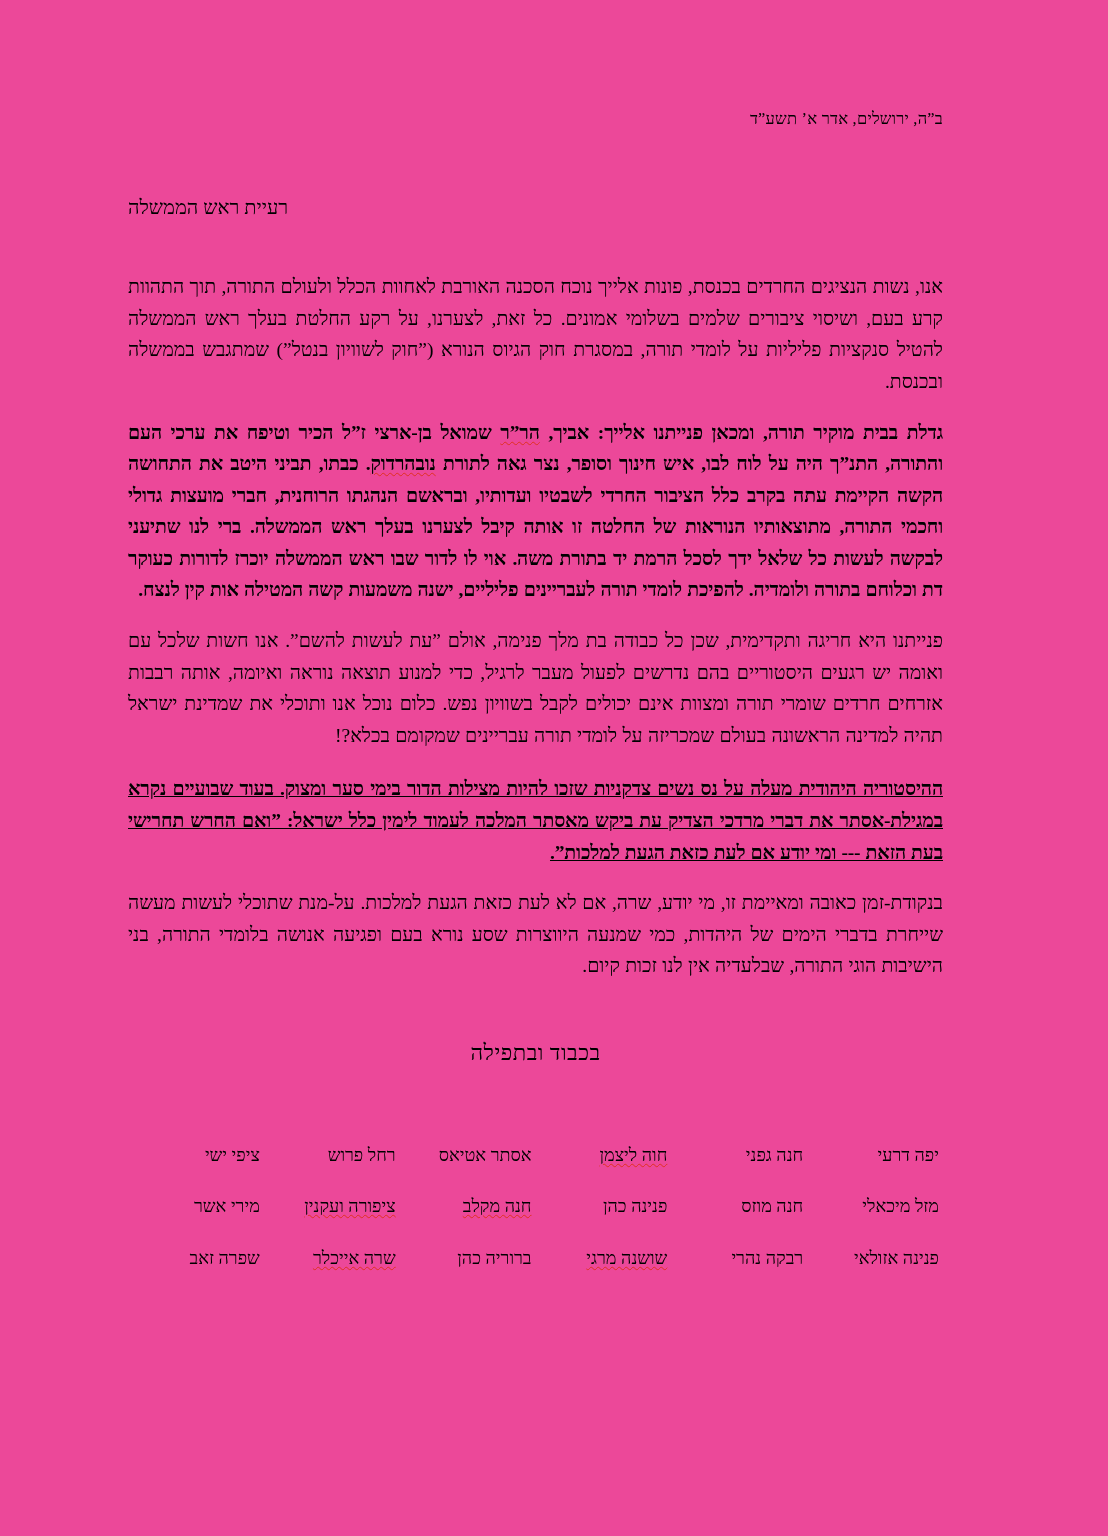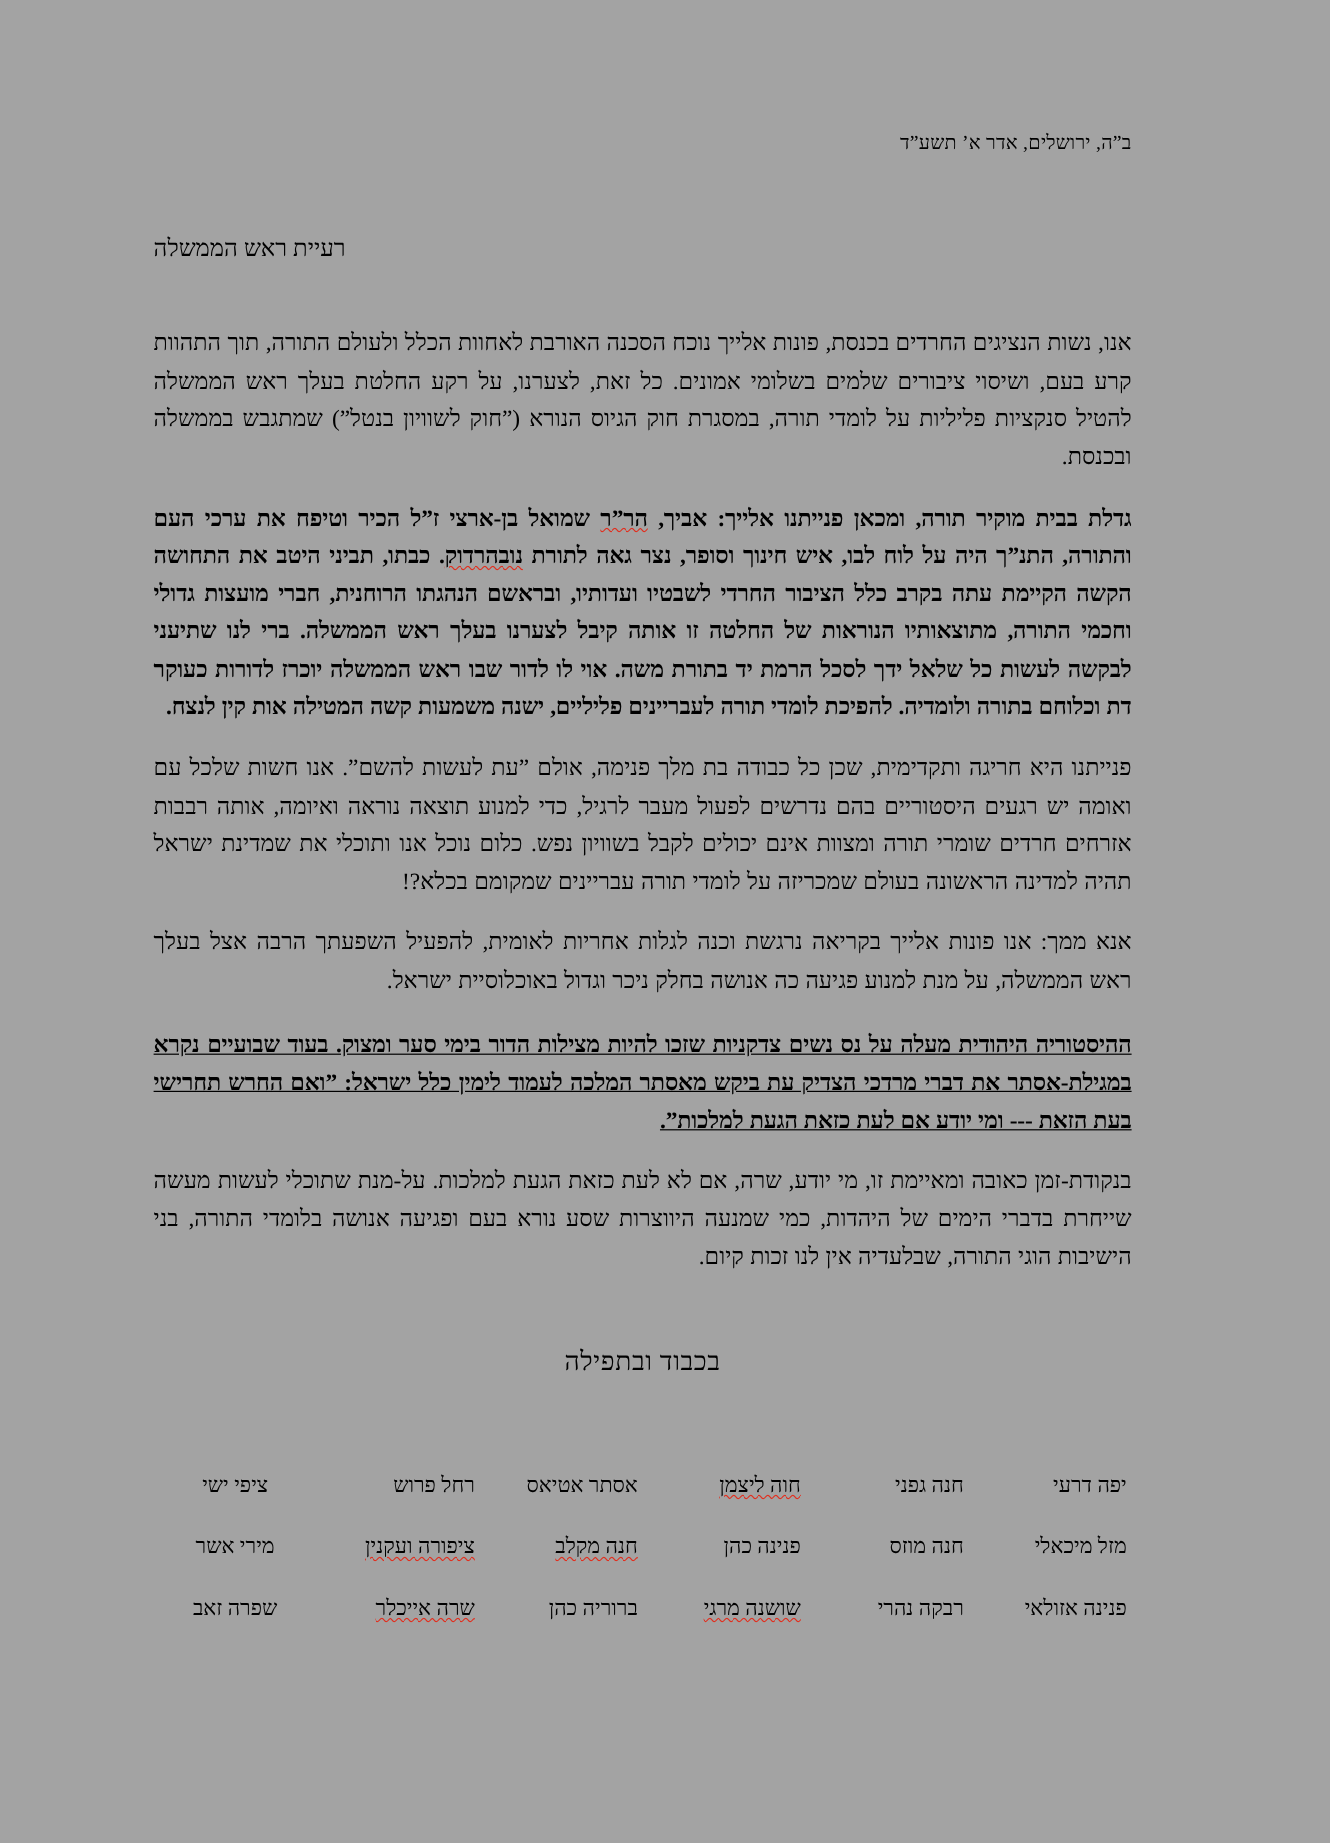--- a/index.html
+++ b/index.html
@@ -6,21 +6,21 @@
   html, body {
     margin: 0;
     padding: 0;
     background: #ffffff;
   }
   .page {
     position: relative;
     width: 1108px;
     height: 1536px;
     margin: 0 auto;
-    background: #a3a3a3;
+    background: #ec4899;
     color: #000000;
     font-family: "Liberation Serif", "DejaVu Serif", serif;
     direction: rtl;
     text-align: right;
     overflow: hidden;
   }
   .content {
     position: absolute;
     right: 165px;
     left: 128px;
@@ -99,39 +99,38 @@
     direction: rtl;
   }
   .signatures td {
     font-size: 18px;
     line-height: 1.3;
     padding: 14px 4px 14px 4px;
     vertical-align: middle;
     white-space: nowrap;
   }
   .signatures tr td:first-child { text-align: right; }
-  .signatures tr td:last-child { text-align: center; }
+  .signatures tr td:last-child { text-align: right; }
 </style>
 </head>
 <body>
 
 <div class="page">
   <div class="content">
 
     <div class="date-line">ב”ה, ירושלים, אדר א’ תשע”ד</div>
 
     <div class="addressee">
       <div class="line">רעיית ראש הממשלה</div>
     </div>
 
     <div class="body">
       <p class="para" id="para-0">אנו, נשות הנציגים החרדים בכנסת, פונות אלייך נוכח הסכנה האורבת לאחוות הכלל ולעולם התורה, תוך התהוות קרע בעם, ושיסוי ציבורים שלמים בשלומי אמונים. כל זאת, לצערנו, על רקע החלטת בעלך ראש הממשלה להטיל סנקציות פליליות על לומדי תורה, במסגרת חוק הגיוס הנורא (”חוק לשוויון בנטל”) שמתגבש בממשלה ובכנסת.</p>
       <p class="para bold" id="para-1"><span>גדלת בבית מוקיר תורה, ומכאן פנייתנו אלייך: אביך, </span><span class="sq">הר”ר</span><span> שמואל בן-ארצי ז”ל הכיר וטיפח את ערכי העם והתורה, התנ”ך היה על לוח לבו, איש חינוך וסופר, נצר גאה לתורת </span><span class="sq">נובהרדוק</span><span>. כבתו, תביני היטב את התחושה הקשה הקיימת עתה בקרב כלל הציבור החרדי לשבטיו ועדותיו, ובראשם הנהגתו הרוחנית, חברי מועצות גדולי וחכמי התורה, מתוצאותיו הנוראות של החלטה זו אותה קיבל לצערנו בעלך ראש הממשלה. ברי לנו שתיעני לבקשה לעשות כל שלאל ידך לסכל הרמת יד בתורת משה. אוי לו לדור שבו ראש הממשלה יוכרז לדורות כעוקר דת וכלוחם בתורה ולומדיה. להפיכת לומדי תורה לעבריינים פליליים, ישנה משמעות קשה המטילה אות קין לנצח.</span></p>
       <p class="para" id="para-2">פנייתנו היא חריגה ותקדימית, שכן כל כבודה בת מלך פנימה, אולם ”עת לעשות להשם”. אנו חשות שלכל עם ואומה יש רגעים היסטוריים בהם נדרשים לפעול מעבר לרגיל, כדי למנוע תוצאה נוראה ואיומה, אותה רבבות אזרחים חרדים שומרי תורה ומצוות אינם יכולים לקבל בשוויון נפש. כלום נוכל אנו ותוכלי את שמדינת ישראל תהיה למדינה הראשונה בעולם שמכריזה על לומדי תורה עבריינים שמקומם בכלא?!</p>
-      <p class="para" id="para-3">אנא ממך: אנו פונות אלייך בקריאה נרגשת וכנה לגלות אחריות לאומית, להפעיל השפעתך הרבה אצל בעלך ראש הממשלה, על מנת למנוע פגיעה כה אנושה בחלק ניכר וגדול באוכלוסיית ישראל.</p>
       <p class="para bold gap-before" id="para-4">ההיסטוריה היהודית מעלה על נס נשים צדקניות שזכו להיות מצילות הדור בימי סער ומצוק. בעוד שבועיים נקרא במגילת-אסתר את דברי מרדכי הצדיק עת ביקש מאסתר המלכה לעמוד לימין כלל ישראל: ”ואם החרש תחרישי בעת הזאת --- ומי יודע אם לעת כזאת הגעת למלכות”.</p>
       <p class="para" id="para-5">בנקודת-זמן כאובה ומאיימת זו, מי יודע, שרה, אם לא לעת כזאת הגעת למלכות. על-מנת שתוכלי לעשות מעשה שייחרת בדברי הימים של היהדות, כמי שמנעה היווצרות שסע נורא בעם ופגיעה אנושה בלומדי התורה, בני הישיבות הוגי התורה, שבלעדיה אין לנו זכות קיום.</p>
     </div>
 
     <div class="closing">בכבוד ובתפילה</div>
 
     <table class="signatures">
       <tbody id="signature-body">
           <tr>
             <td><span>יפה דרעי</span></td>

